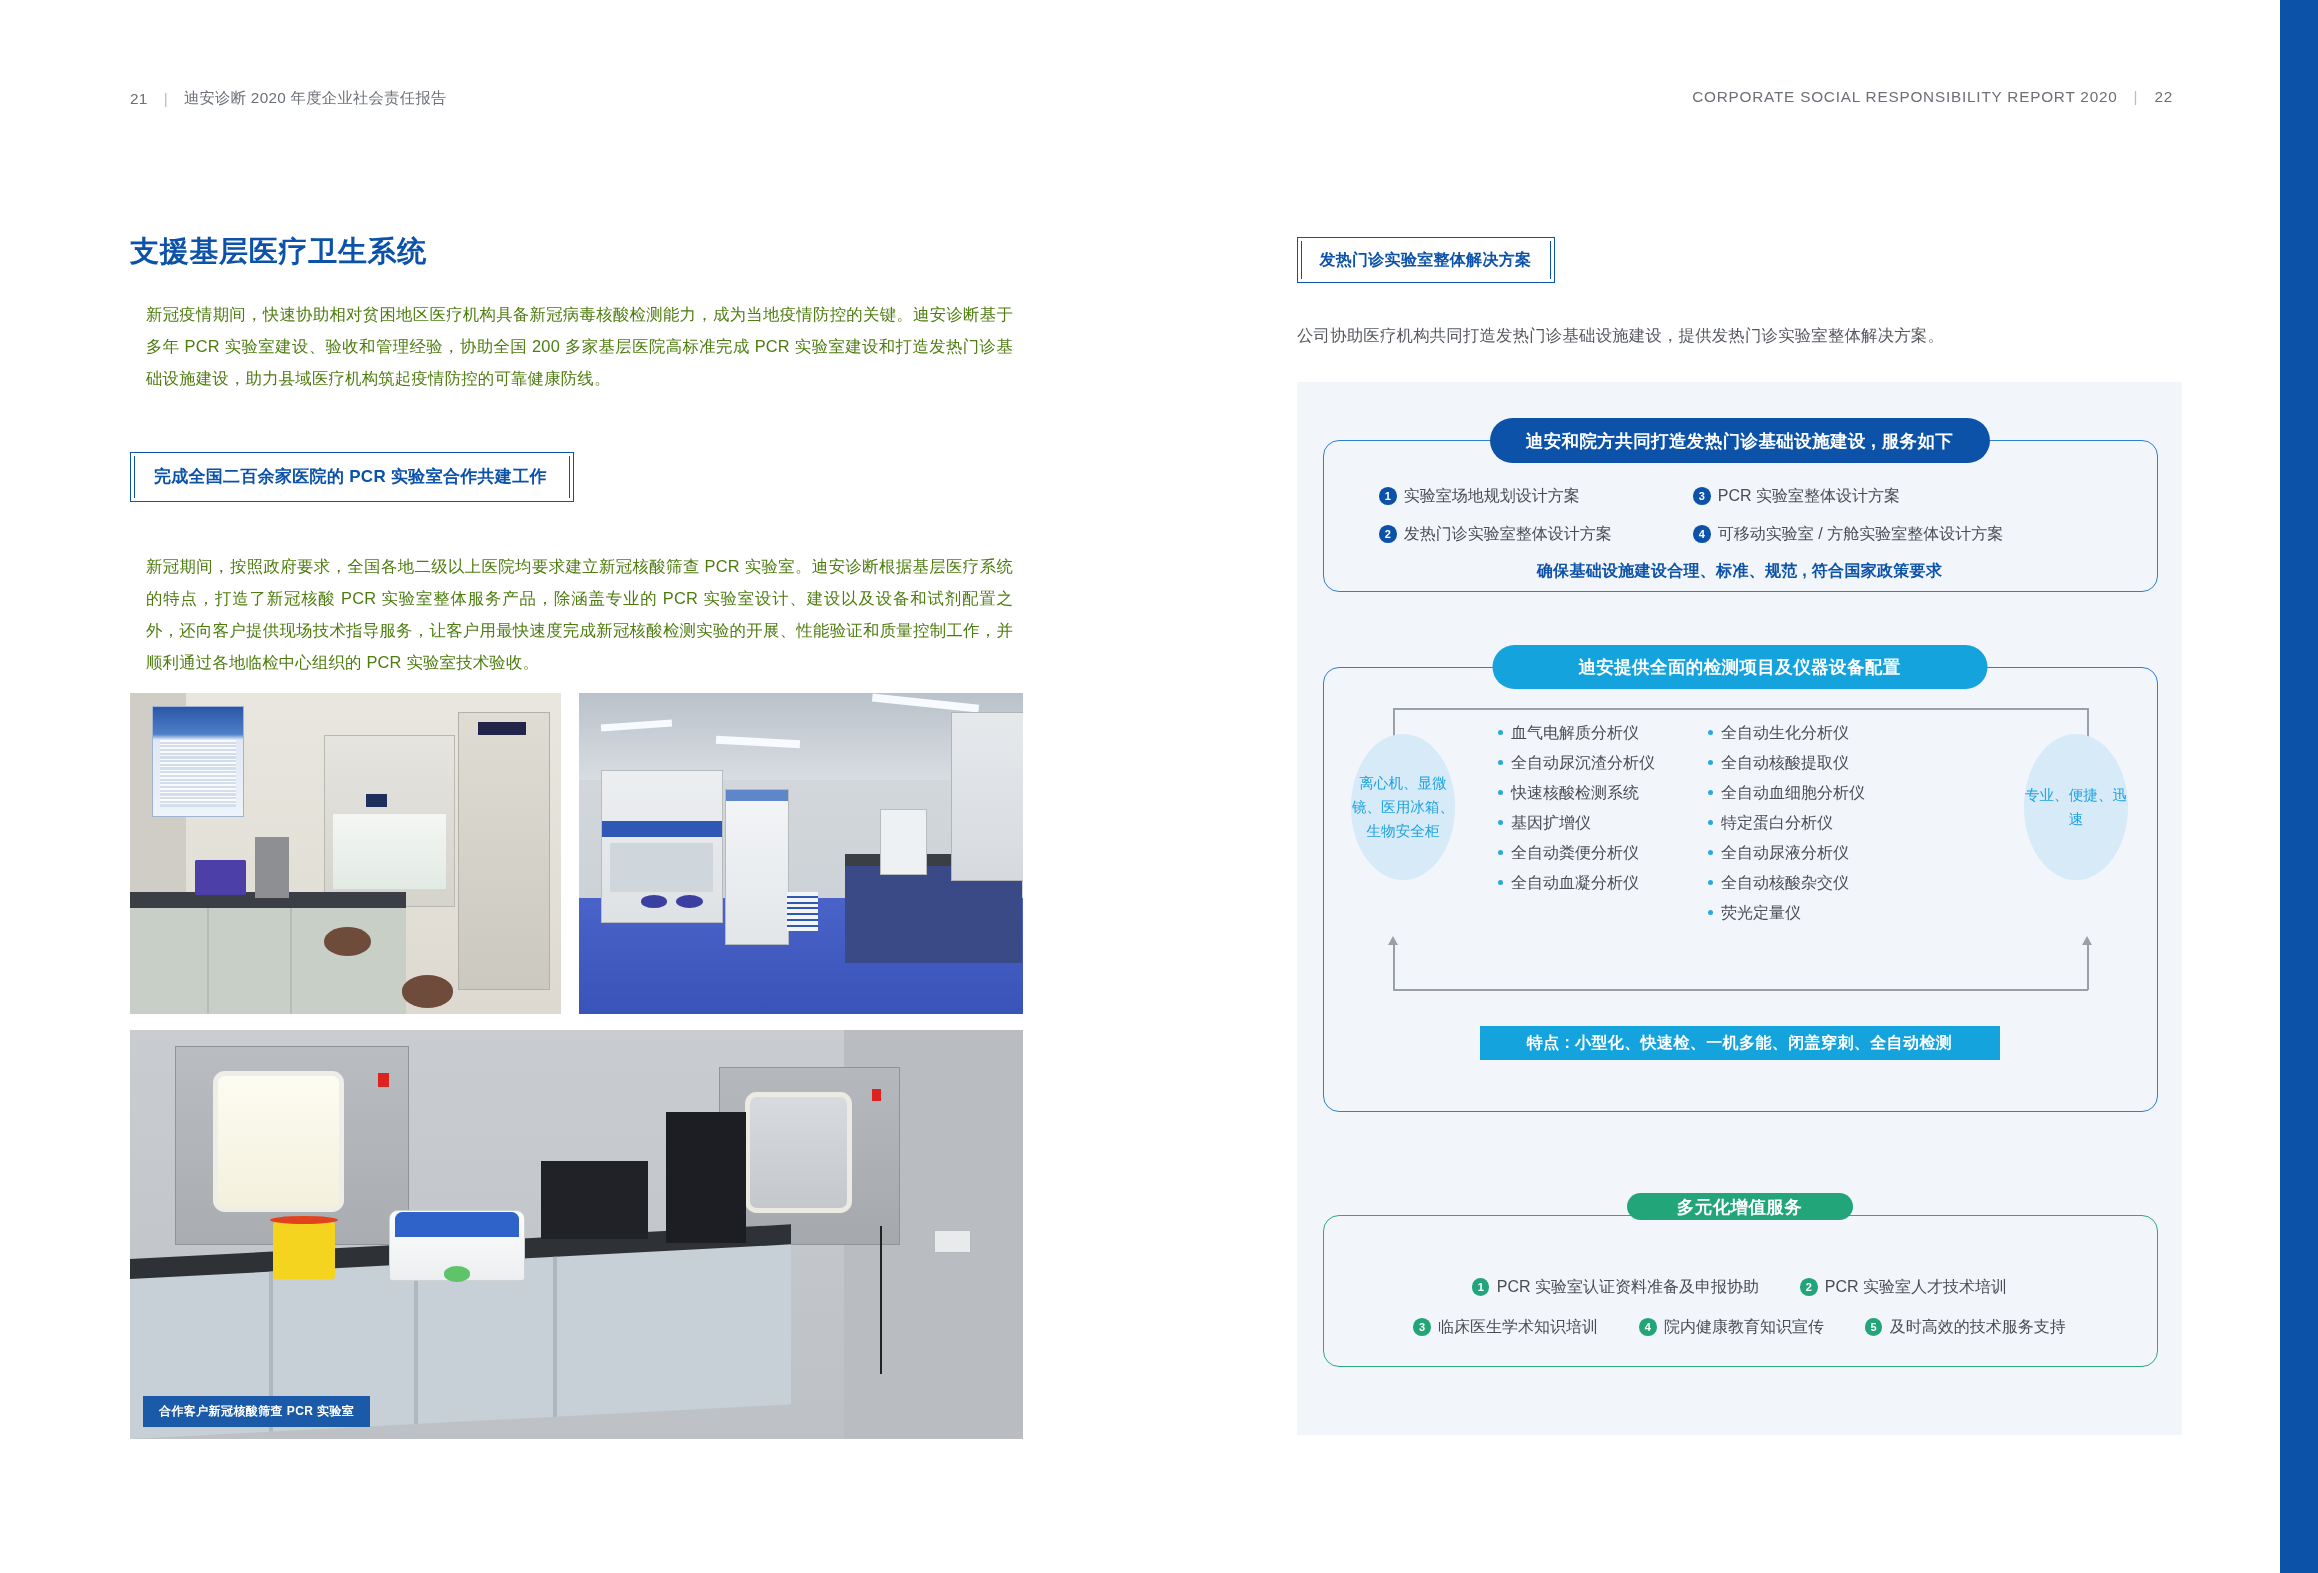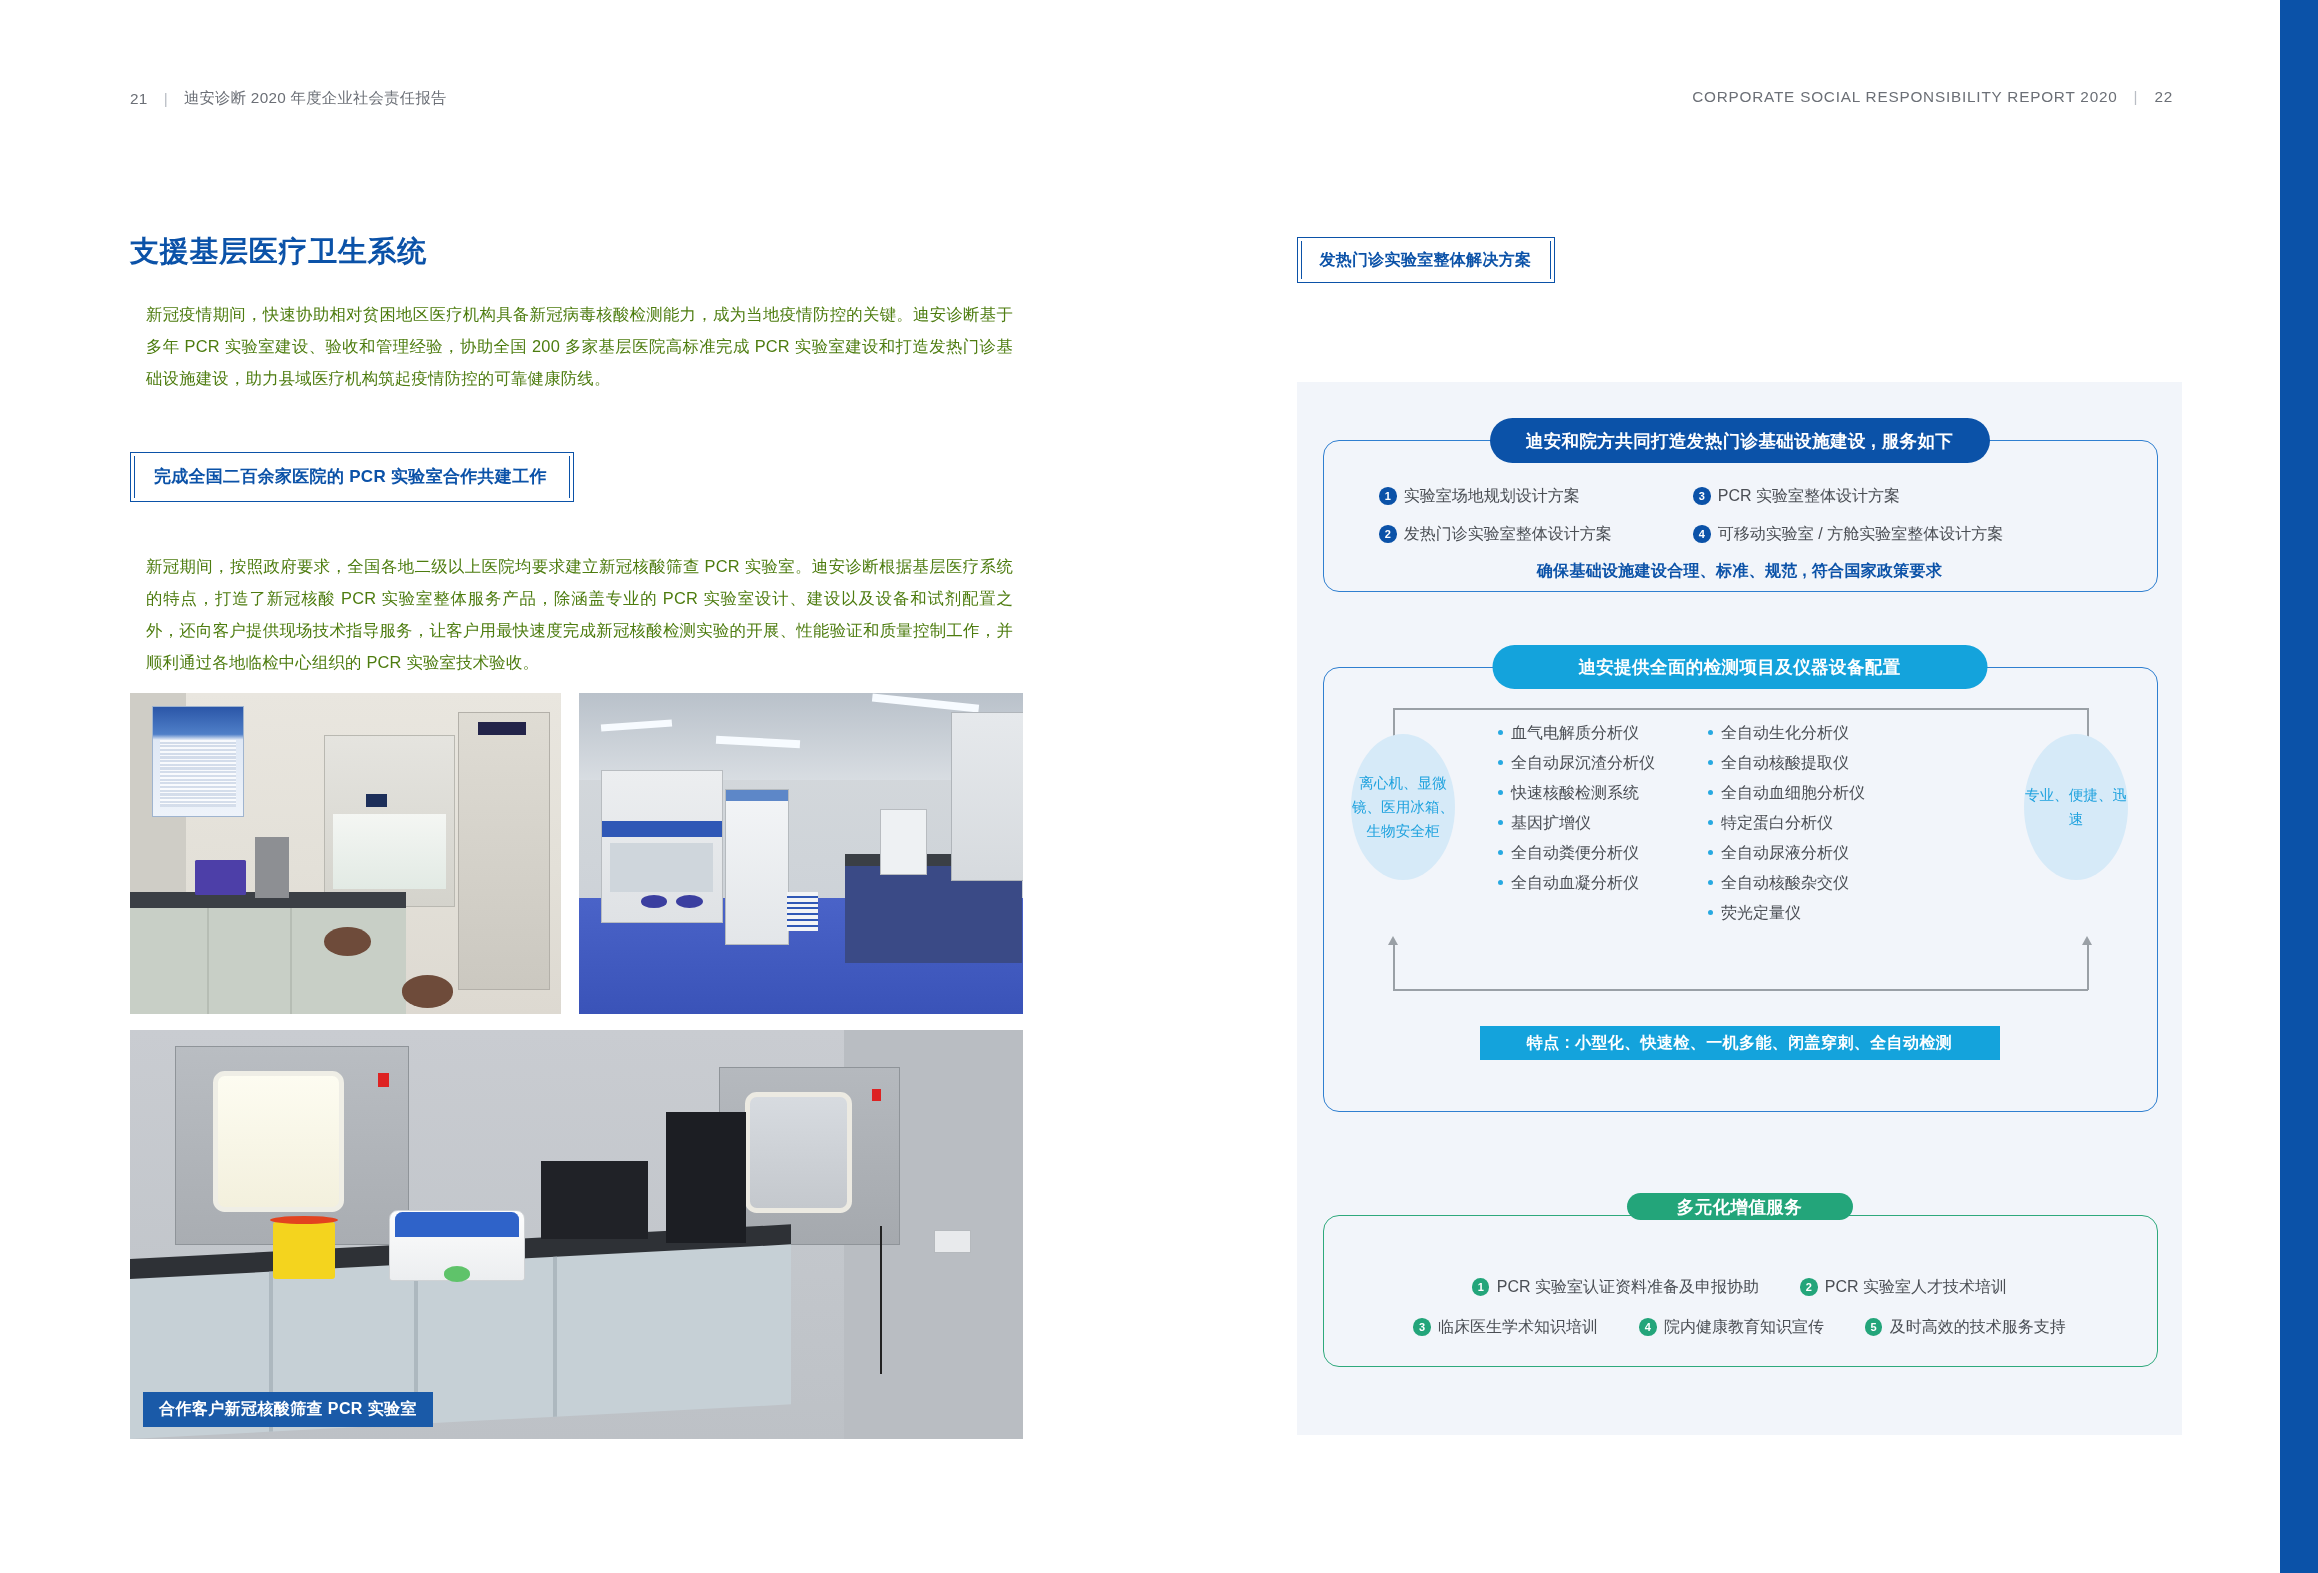--- a/index.html
+++ b/index.html
@@ -28,21 +28,21 @@
   .tagbox .txt{font-size:17px;font-weight:bold;color:#0B52A8;letter-spacing:0.3px;white-space:nowrap;}
 
   
   .photos{position:absolute;left:130px;top:693px;width:893px;}
   .photo-row{display:flex;gap:17.5px;}
   .ph{position:relative;overflow:hidden;background:#cfd4d8;}
   .ph-a{width:431px;height:321px;}
   .ph-b{width:444px;height:321px;}
   .ph-c{width:893px;height:409px;margin-top:16px;}
   .caption{position:absolute;left:13px;bottom:11.7px;background:#1A5AA8;color:#fff;
-    font-size:16px;font-weight:bold;letter-spacing:0.4px;padding:6.6px 16px 7.3px 16px;white-space:nowrap;}
+    font-size:12px;font-weight:bold;letter-spacing:0.4px;padding:6.6px 16px 7.3px 16px;white-space:nowrap;}
 
   
   .pA{position:absolute;inset:0;background:linear-gradient(#e9e6df 0%,#e3e0d8 55%,#ddd9d1 100%);}
   .pA .wallL{position:absolute;left:0;top:0;width:13%;height:78%;background:#cfcdc6;}
   .pA .poster{position:absolute;left:5%;top:4%;width:21%;height:34%;
      background:linear-gradient(#2b56a8,#4f7fc8 25%,#dfe8f5 30%,#eef3fa);border:0.7px solid #9fb4cf;}
   .pA .poster:after{content:"";position:absolute;left:8%;top:30%;width:84%;height:62%;
      background:repeating-linear-gradient(#fff 0 1.5px,#cdd7e6 1.5px 3.7px);opacity:.75;}
   .pA .hood{position:absolute;left:45%;top:13%;width:30%;height:53%;
      background:linear-gradient(#e5e4df,#d4d3cc);border:0.7px solid #b9b8b1;}
@@ -287,20 +287,21 @@
       <div class="caption">合作客户新冠核酸筛查 PCR 实验室</div>
     </div>
   </div>
 
   <div class="col-right">
     <div class="tagbox2">
       <div class="inner">
         <span class="txt">发热门诊实验室整体解决方案</span>
       </div>
     </div>
+    <div class="intro">公司协助医疗机构共同打造发热门诊基础设施建设，提供发热门诊实验室整体解决方案。</div>
   </div>
 
   <div class="diagram">
 
     <div class="p1">
       <div class="rndbox" style="left:0;top:0;width:833px;height:150px;"></div>
       <div class="pill navy p1-pill">迪安和院方共同打造发热门诊基础设施建设 , 服务如下</div>
 
       <div class="p1-items">
         <div class="li">

